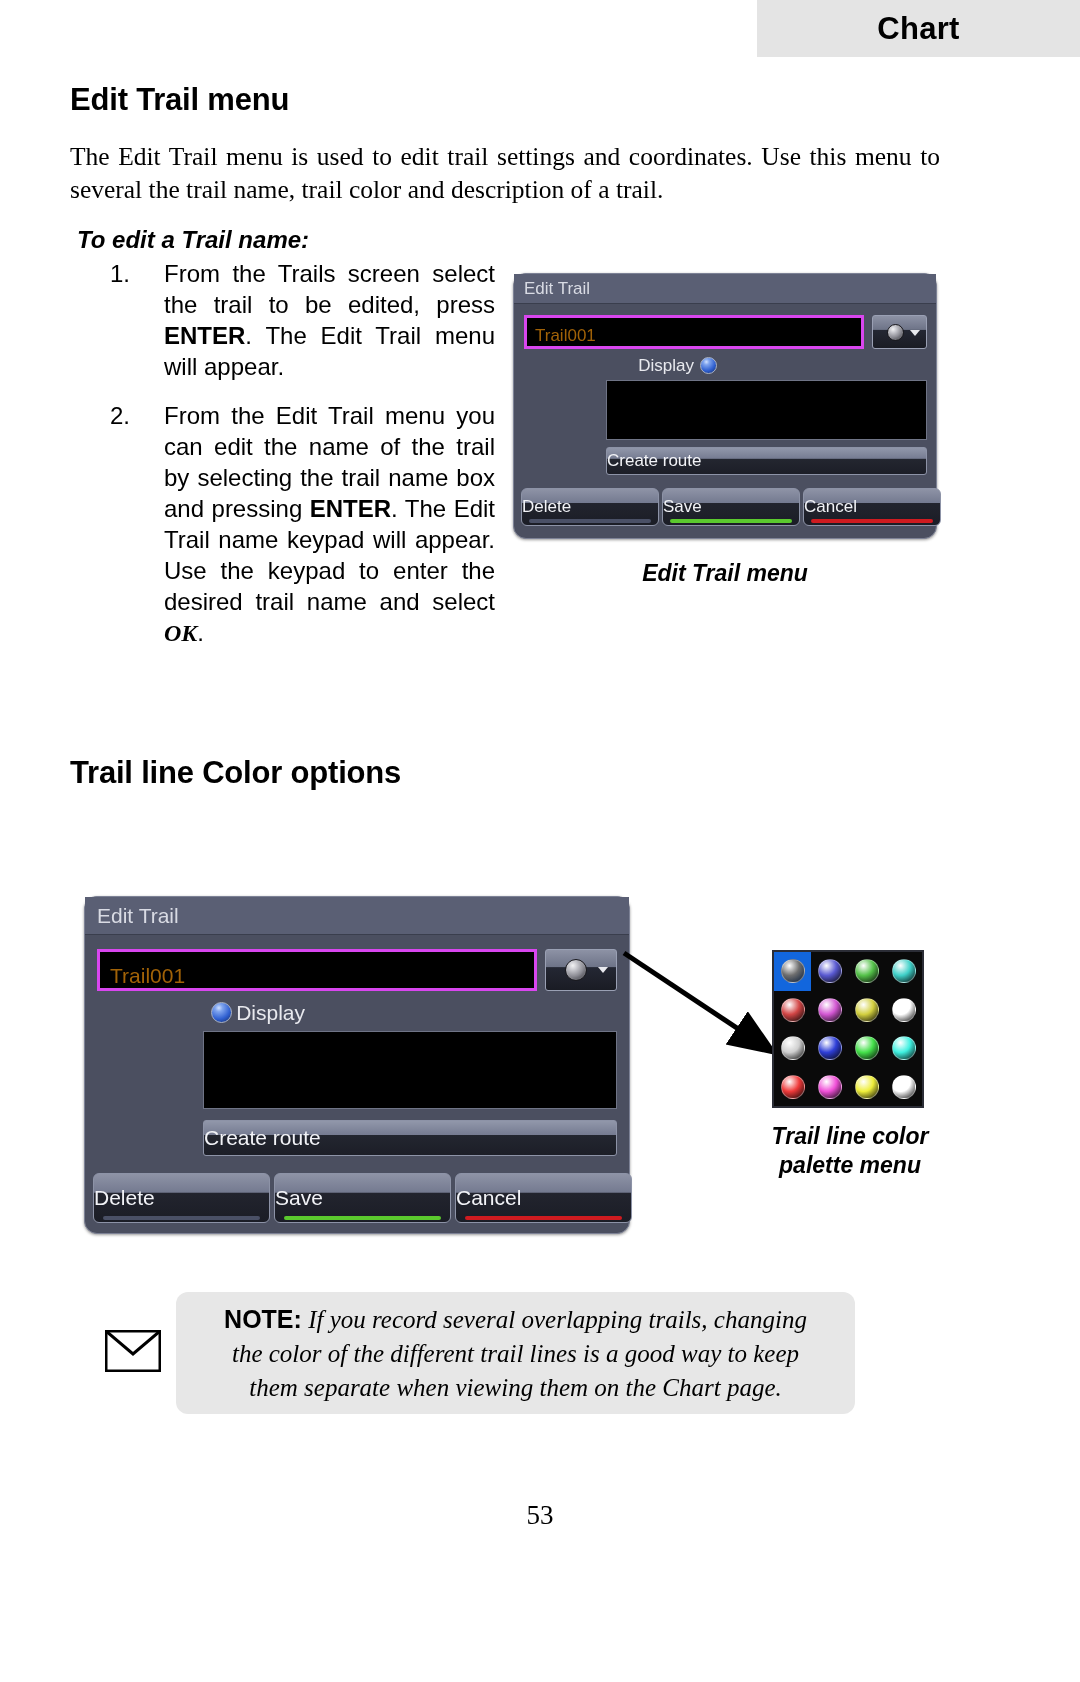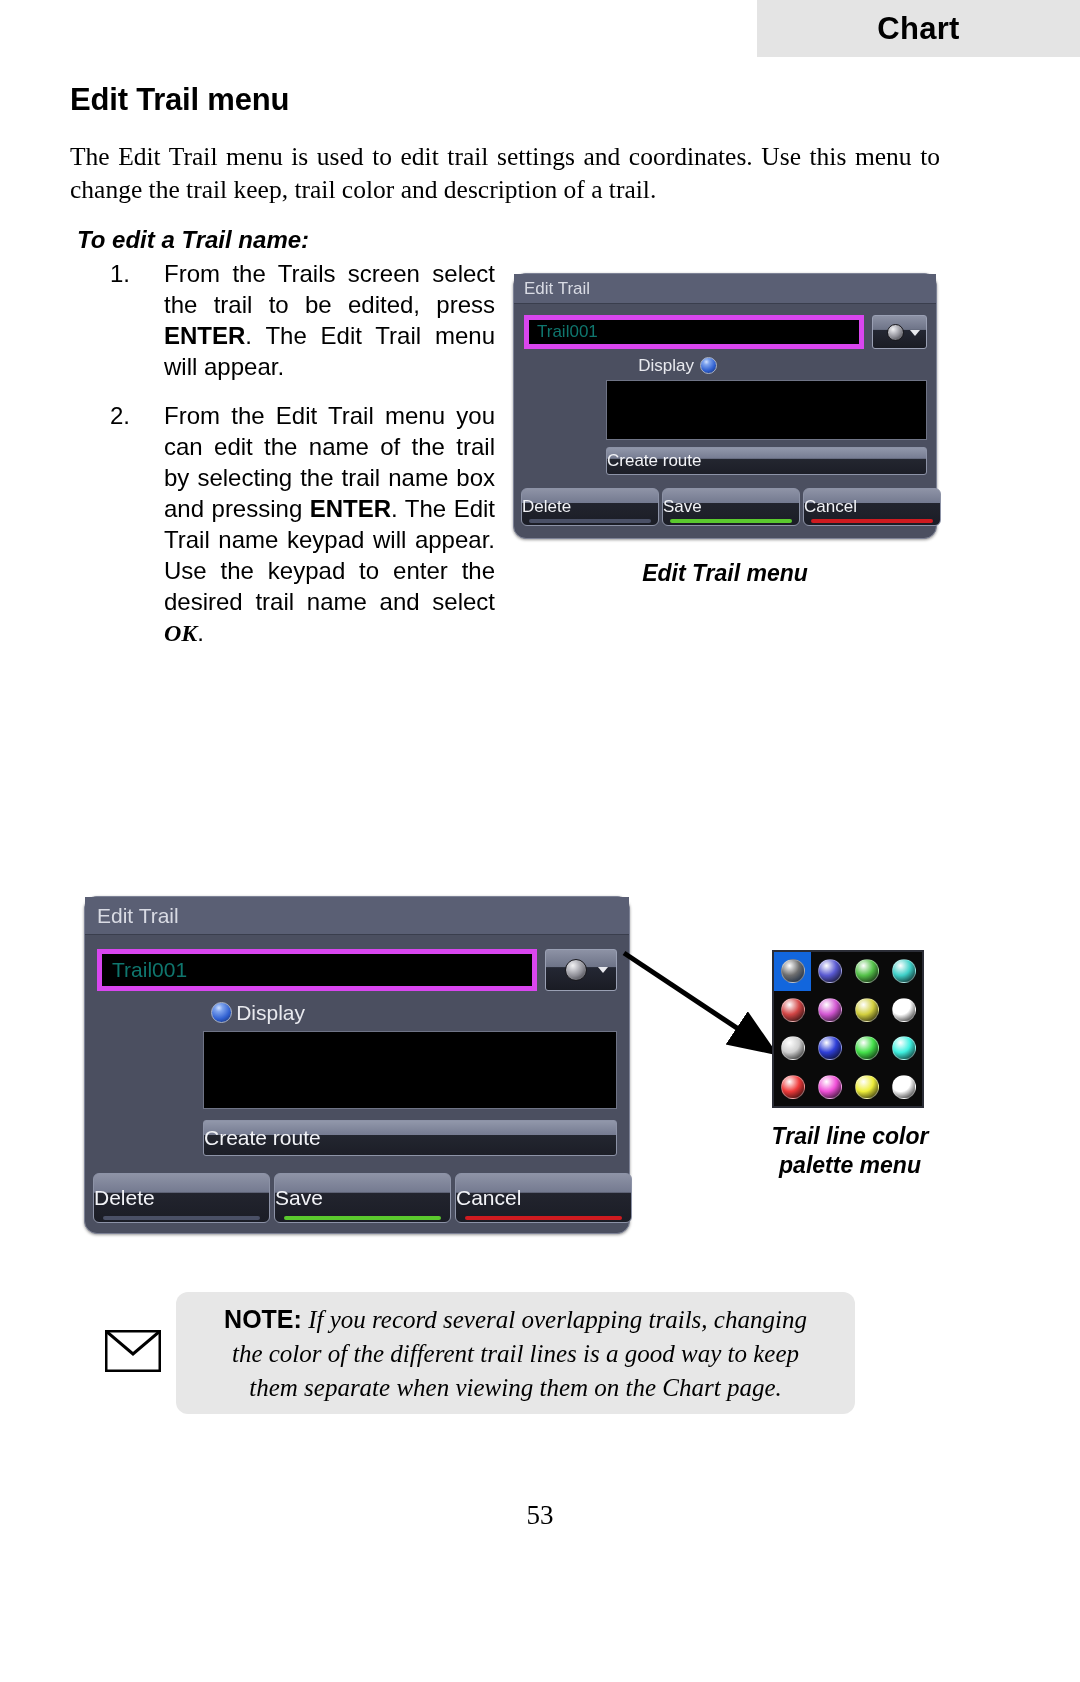--- a/index.html
+++ b/index.html
@@ -73,23 +73,23 @@
   }
   .dlg-title{
     background:#5a5f74;
     color:#d9dbe4;
     border-bottom:1px solid #3a3e4d;
   }
   .dlg-body{ position:relative; }
   .name-field{
     position:absolute;
     background:#000;
-    border:5px solid #d946ef;
-    color:#0f766e;
-    display:flex; align-items:center;
+    border:3px solid #d946ef;
+    color:#a16207;
+    display:flex; align-items:flex-end;
   }
   .color-btn{
     position:absolute;
     background:linear-gradient(#8d92a5 0%, #6e7488 42%, #242733 44%, #1a1c24 100%);
     border:1px solid #9aa0b4;
     border-radius:3px;
     display:flex; align-items:center; justify-content:center;
   }
   .sphere{
     border-radius:50%;
@@ -187,21 +187,21 @@
 <body>
 
 <div class="page">
 
   <div class="header-bar">
     <span class="header-title">Chart</span>
   </div>
 
   <h1 class="sec-title" style="left:70px; top:82px;">Edit Trail menu</h1>
 
-  <p class="body" style="left:70px; top:140px; width:870px;">The Edit Trail menu is used to edit trail settings and coordinates. Use this menu to change the trail keep, trail color and description of a trail.</p>
+  <p class="body" style="left:70px; top:140px; width:870px;">The Edit Trail menu is used to edit trail settings and coordinates. Use this menu to several the trail name, trail color and description of a trail.</p>
 
   <h3 class="subhead" style="left:70px; top:219px;">To edit a Trail name:</h3>
 
   <div class="olist">
     <div class="li">
       <span class="num">1.</span>
       <span class="txt"><span>From the Trails screen select the trail to be edited, press </span><b>ENTER</b><span>. The Edit Trail menu will appear.</span></span>
     </div>
     <div class="li">
       <span class="num">2.</span>
@@ -243,20 +243,21 @@
       </div>
       <div class="btn" style="left:289px; top:184px; width:138px; height:38px; font-size:17px;">
         <span>Cancel</span>
         <span class="underline" style="background:#cf1b20;"></span>
       </div>
     </div>
   </div>
 
   <div class="caption" style="left:513px; top:560px; width:424px;">Edit Trail menu</div>
 
+  <h1 class="sec-title" style="left:70px; top:755px;">Trail line Color options</h1>
 
 
   <div class="dialog" style="left:84px; top:896px; width:546px; height:338px;">
     <div class="dlg-title" style="height:38px; line-height:38px; padding-left:12px; font-size:21px;">Edit Trail</div>
 
     <div class="dlg-body" style="height:298px;">
       <div class="name-field" style="left:12px; top:14px; width:440px; height:42px; padding-left:10px; font-size:21px;">
         <span>Trail001</span>
       </div>
 

